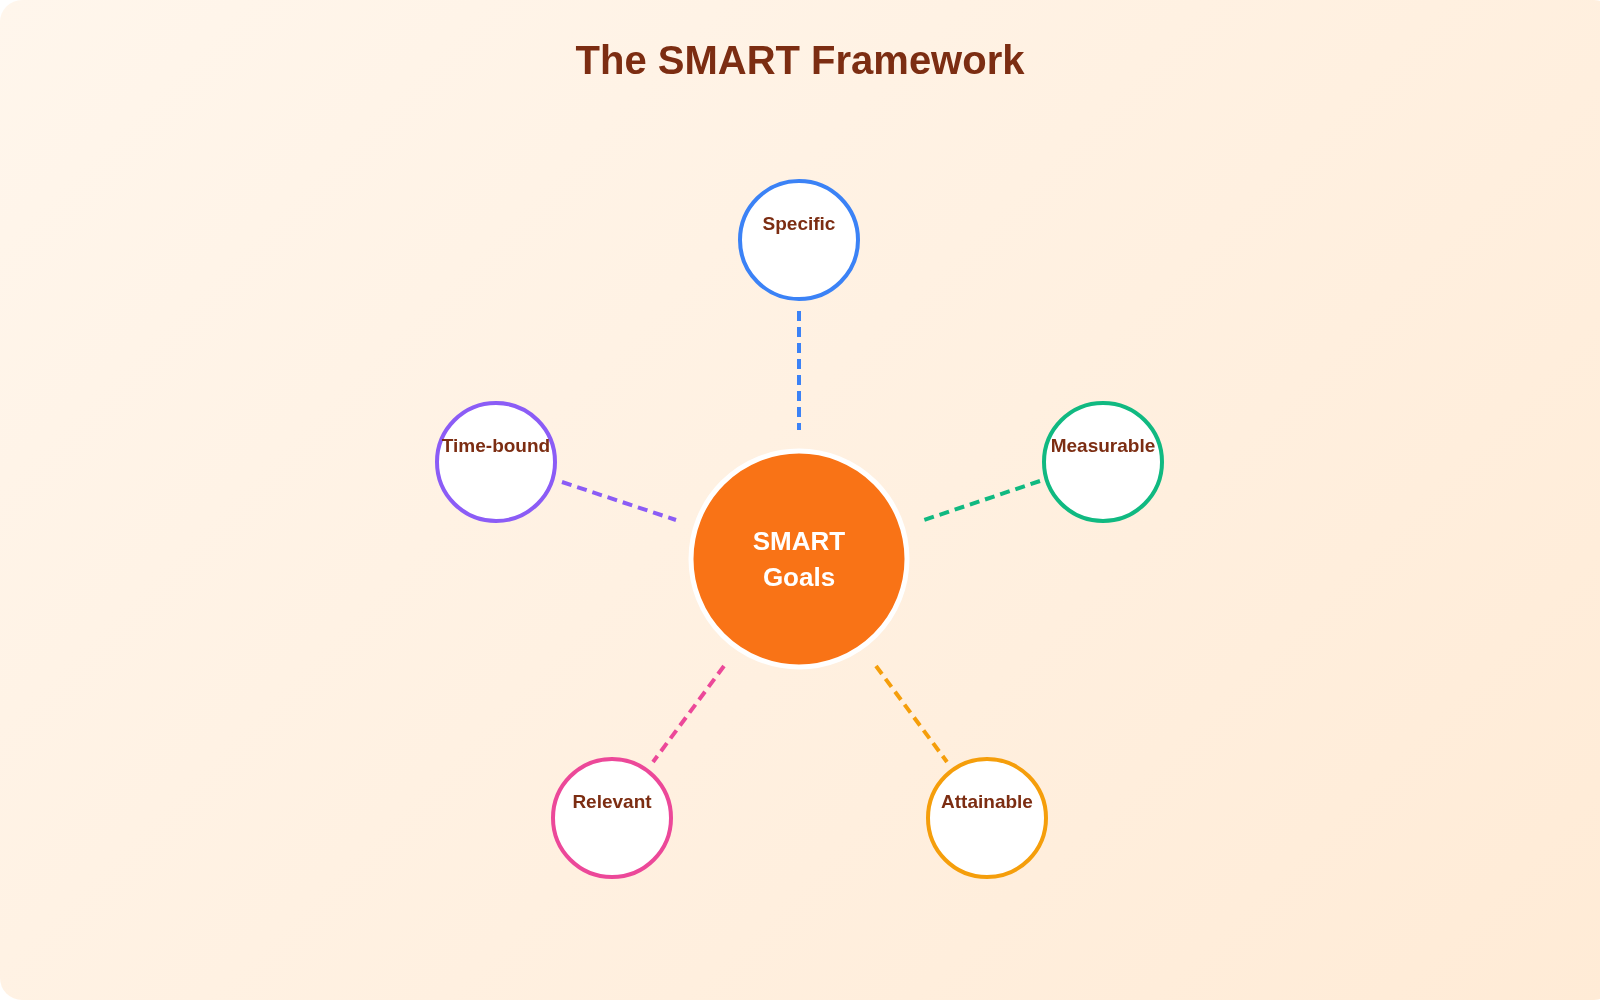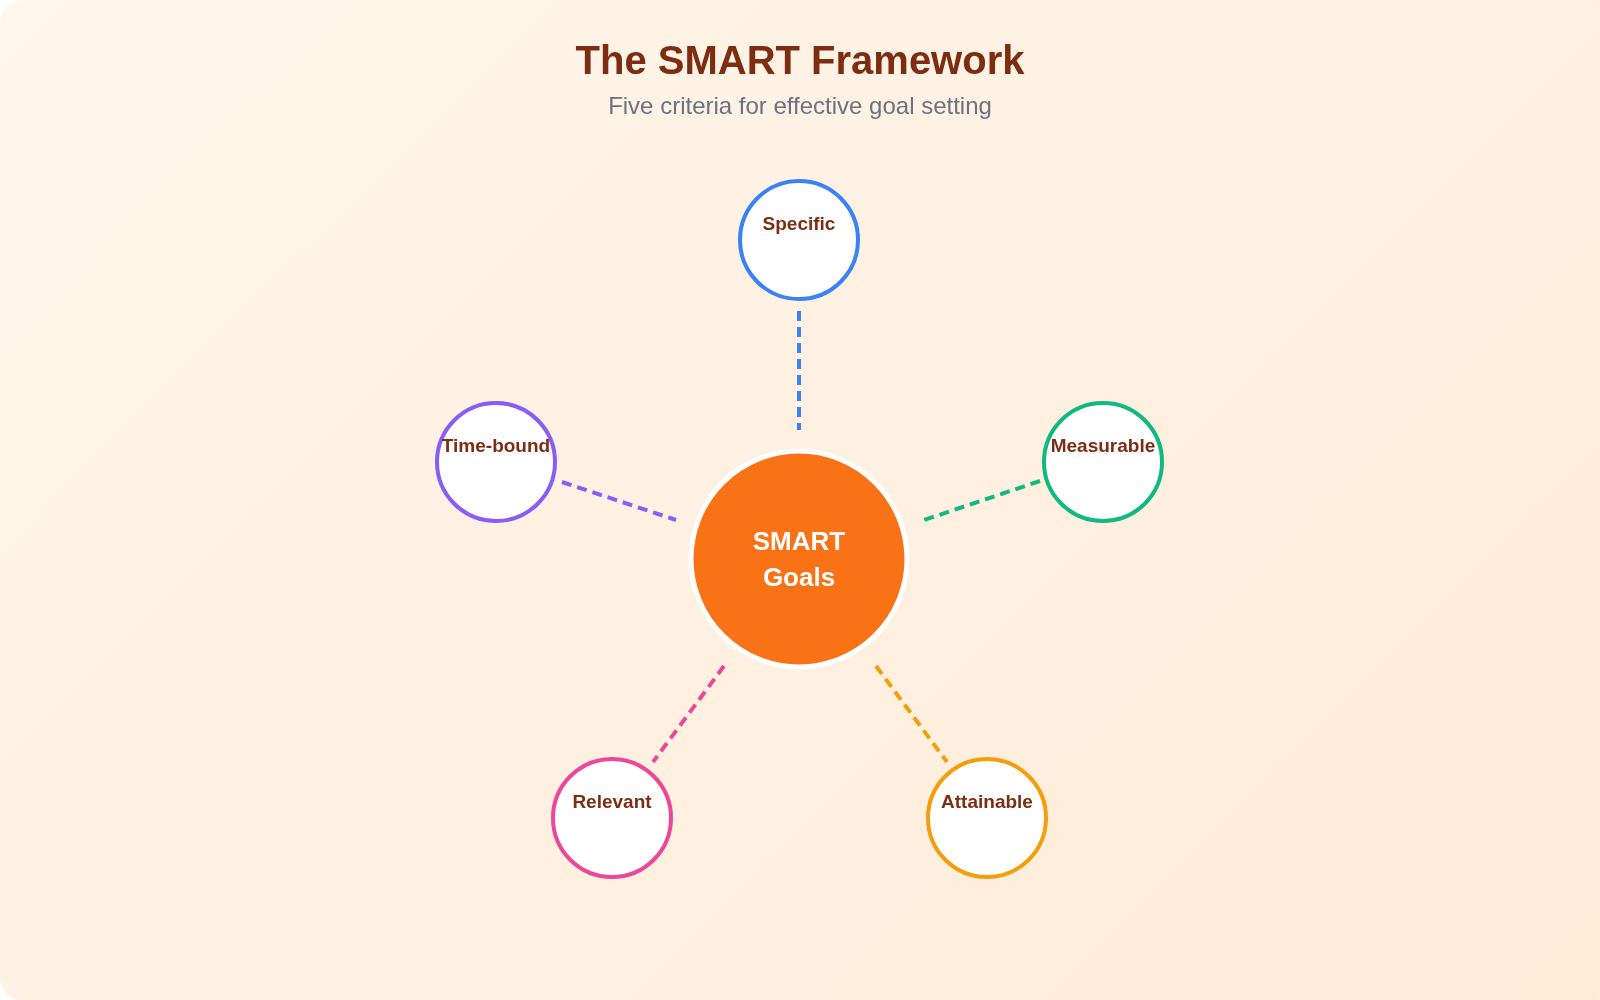--- a/index.html
+++ b/index.html
@@ -20,21 +20,20 @@
   }
   svg.diagram { position:absolute; left:0; top:0; }
   .node-label { font-family:"Liberation Sans", sans-serif; font-weight:bold; font-size:19px; fill:#7c2d12; }
   .center-label { font-family:"Liberation Sans", sans-serif; font-weight:bold; font-size:26px; fill:#ffffff; }
 </style>
 </head>
 <body>
 
 <div class="canvas">
   <div class="title">The SMART Framework</div>
-  <div class="subtitle">Five criteria for effective goal setting</div>
 
   <svg class="diagram" width="1600" height="1000" viewBox="0 0 1600 1000">
 
     <line x1="799" y1="311" x2="799" y2="430" stroke="#3b82f6" stroke-width="4" stroke-dasharray="10,6"></line>
     <line x1="1040" y1="481" x2="924" y2="520" stroke="#10b981" stroke-width="4" stroke-dasharray="10,6"></line>
     <line x1="876" y1="666" x2="947" y2="762" stroke="#f59e0b" stroke-width="4" stroke-dasharray="10,6"></line>
     <line x1="724" y1="666" x2="653" y2="762" stroke="#ec4899" stroke-width="4" stroke-dasharray="10,6"></line>
     <line x1="562" y1="482" x2="676" y2="520" stroke="#8b5cf6" stroke-width="4" stroke-dasharray="10,6"></line>
 
     <g>

